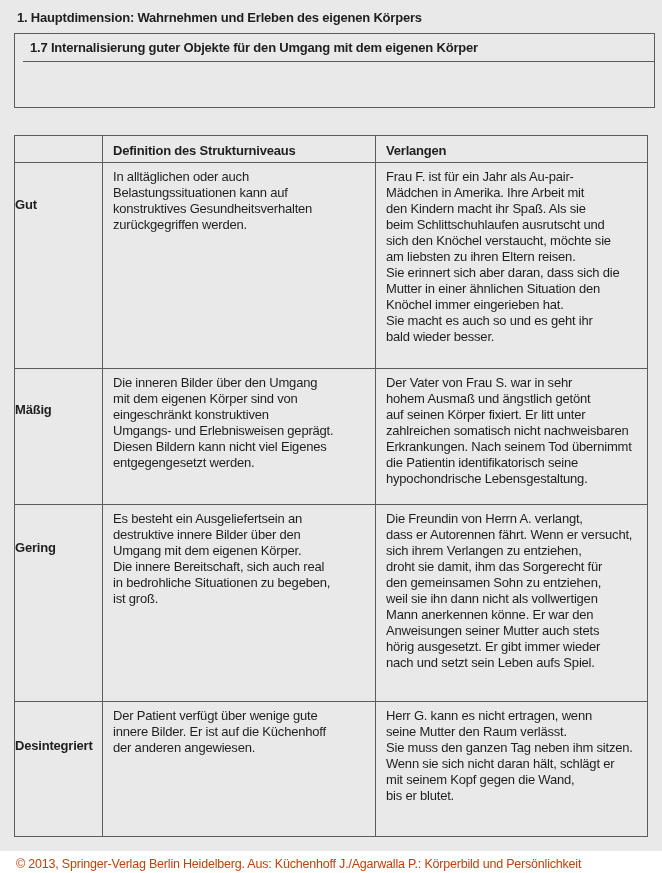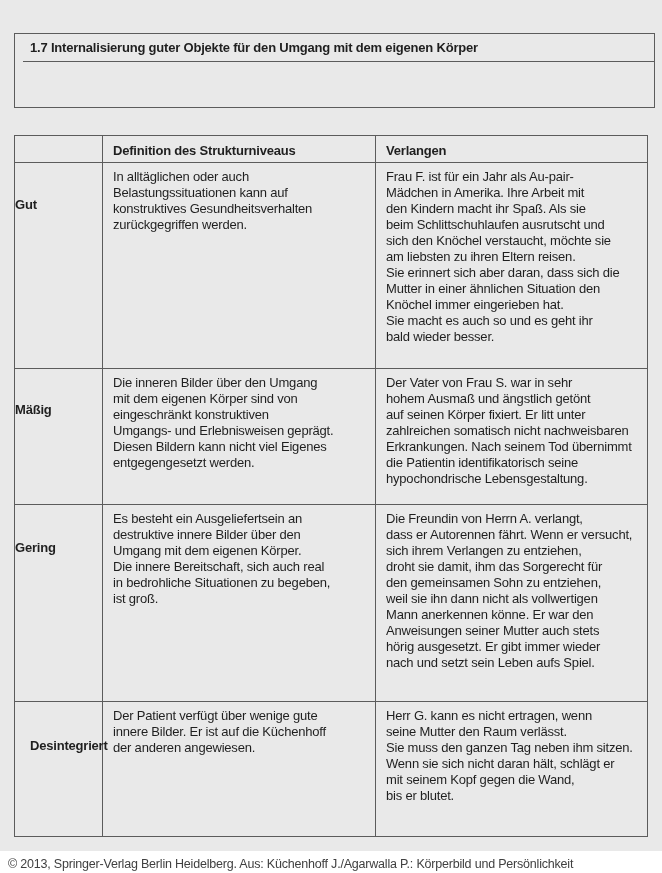--- a/index.html
+++ b/index.html
@@ -48,28 +48,29 @@
     }
     .level-label span { display: block; }
     .cell-text {
       white-space: pre-line; line-height: 16px; padding: 6px 0 0 10px;
     }
     tr.r-gut td { height: 205px; }
     tr.r-maessig td { height: 135px; }
     tr.r-gering td { height: 196px; }
     tr.r-des td { height: 134px; }
     .footer {
-      position: absolute; left: 0; top: 857px;
-      font-size: 12.5px; color: #404040; letter-spacing: -0.2px; padding-left: 8px;
+      position: absolute; left: 8px; top: 857px;
+      font-size: 12.5px; color: #c2410c; letter-spacing: -0.2px; padding-left: 8px;
     }
   </style>
 </head>
 <body>
 
 <div class="panel">
+  <div class="main-title">1. Hauptdimension: Wahrnehmen und Erleben des eigenen Körpers</div>
 
   <div class="header-box">
     <div class="sub-title">1.7 Internalisierung guter Objekte für den Umgang mit dem eigenen Körper</div>
   </div>
 
   <table class="levels">
     <colgroup>
         <col class="c1">
         <col class="c2">
         <col class="c3">
@@ -147,21 +148,21 @@
 droht sie damit, ihm das Sorgerecht für
 den gemeinsamen Sohn zu entziehen,
 weil sie ihn dann nicht als vollwertigen
 Mann anerkennen könne. Er war den
 Anweisungen seiner Mutter auch stets
 hörig ausgesetzt. Er gibt immer wieder
 nach und setzt sein Leben aufs Spiel.</div>
           </td>
       </tr>
       <tr class="r-des">
-        <td class="level-label" style="padding-left:15px">
+        <td class="level-label" style="padding-left:0">
             <span style="padding-top:36px">Desintegriert</span>
           </td>
         <td>
             <div class="cell-text">Der Patient verfügt über wenige gute
 innere Bilder. Er ist auf die Küchenhoff
 der anderen angewiesen.</div>
           </td>
         <td>
             <div class="cell-text">Herr G. kann es nicht ertragen, wenn
 seine Mutter den Raum verlässt.

